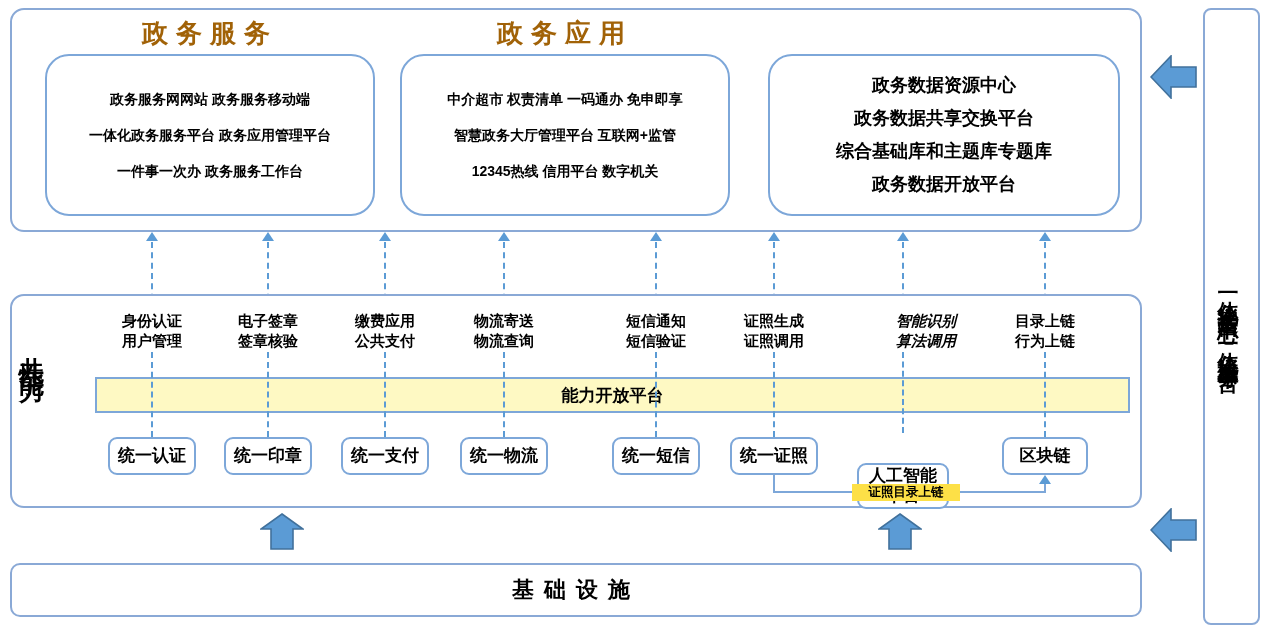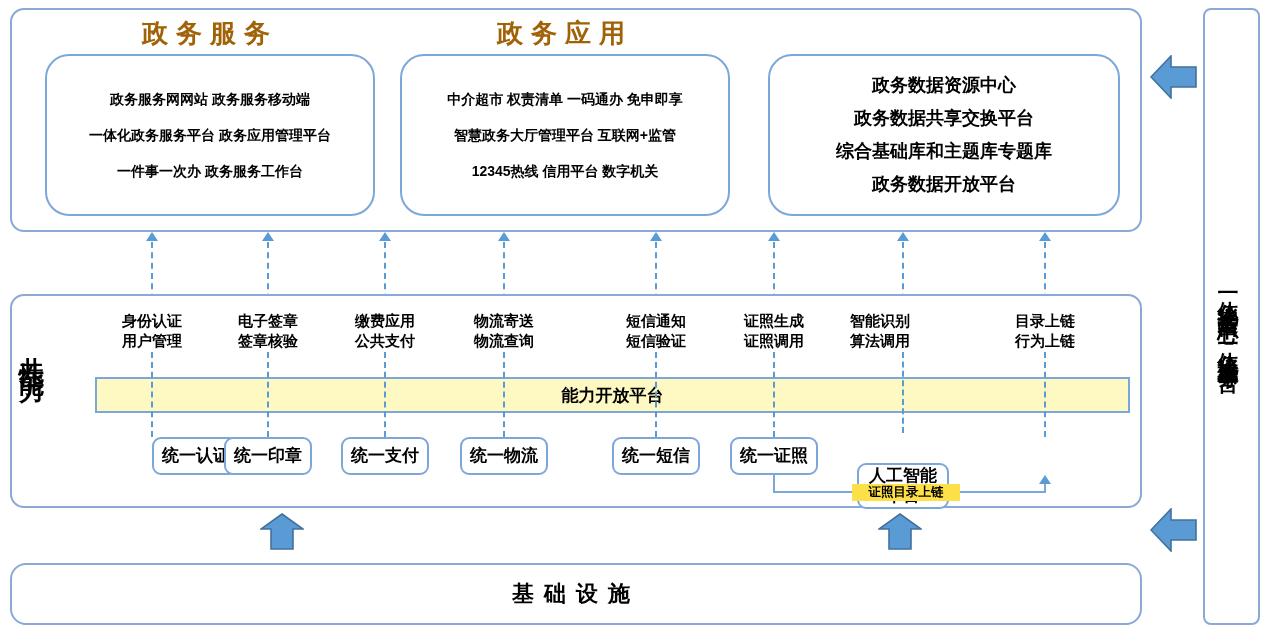--- a/index.html
+++ b/index.html
@@ -93,21 +93,21 @@
     <span>物流查询</span>
   </div>
   <div class="cap-label" style="left:596px;top:311px;">
     <span>短信通知</span><br>
     <span>短信验证</span>
   </div>
   <div class="cap-label" style="left:714px;top:311px;">
     <span>证照生成</span><br>
     <span>证照调用</span>
   </div>
-  <div class="cap-label" style="left:820px;top:311px;">
+  <div class="cap-label" style="left:866px;top:311px;font-style:italic;">
     <span>智能识别</span><br>
     <span>算法调用</span>
   </div>
   <div class="cap-label" style="left:985px;top:311px;">
     <span>目录上链</span><br>
     <span>行为上链</span>
   </div>
 
   <div class="dash zdash" style="left:151px;top:352px;height:85px;"></div>
   <div class="dash zdash" style="left:267px;top:352px;height:85px;"></div>
@@ -115,21 +115,21 @@
   <div class="dash zdash" style="left:503px;top:352px;height:85px;"></div>
   <div class="dash zdash" style="left:655px;top:352px;height:85px;"></div>
   <div class="dash zdash" style="left:773px;top:352px;height:85px;"></div>
   <div class="dash zdash" style="left:902px;top:352px;height:81px;"></div>
   <div class="dash zdash" style="left:1044px;top:352px;height:85px;"></div>
 
   <div class="bar" style="left:95px;top:377px;width:1035px;height:36px;">
     <span>能力开放平台</span>
   </div>
 
-  <div class="unit-box" style="left:108px;top:437px;width:88px;height:38px;margin-left:44px;">
+  <div class="unit-box" style="left:108px;top:437px;width:88px;height:38px;">
     <span>统一认证</span>
   </div>
   <div class="unit-box" style="left:224px;top:437px;width:88px;height:38px;">
     <span>统一印章</span>
   </div>
   <div class="unit-box" style="left:341px;top:437px;width:88px;height:38px;">
     <span>统一支付</span>
   </div>
   <div class="unit-box" style="left:460px;top:437px;width:88px;height:38px;">
     <span>统一物流</span>
@@ -137,35 +137,38 @@
   <div class="unit-box" style="left:612px;top:437px;width:88px;height:38px;">
     <span>统一短信</span>
   </div>
   <div class="unit-box" style="left:730px;top:437px;width:88px;height:38px;">
     <span>统一证照</span>
   </div>
   <div class="unit-box" style="left:857px;top:433px;width:92px;height:46px;margin-top:30px;">
     <span>人工智能</span>
     <span>平台</span>
   </div>
+  <div class="unit-box" style="left:1002px;top:437px;width:86px;height:38px;">
+    <span>区块链</span>
+  </div>
 
   <div class="conn" style="left:773px;top:475px;width:2px;height:18px;background:#7da7d9;"></div>
   <div class="conn" style="left:773px;top:491px;width:273px;height:2px;background:#7da7d9;"></div>
   <div class="conn" style="left:1044px;top:482px;width:2px;height:10px;background:#7da7d9;"></div>
   <div class="tri-up" style="left:1039px;top:475px;z-index:2;"></div>
   <div class="conn-label" style="left:852px;top:484px;width:108px;">证照目录上链</div>
 
   <svg class="blockarrow" style="left:260px;top:513px;" width="44" height="37">
     <polygon points="22,1 43,16 33,16 33,36 11,36 11,16 1,16" fill="#5b9bd5" stroke="#41719c" stroke-width="1.6"></polygon>
   </svg>
   <svg class="blockarrow" style="left:878px;top:513px;" width="44" height="37">
     <polygon points="22,1 43,16 33,16 33,36 11,36 11,16 1,16" fill="#5b9bd5" stroke="#41719c" stroke-width="1.6"></polygon>
   </svg>
 
-  <div class="container" style="left:10px;top:563px;width:1132px;height:62px;border-radius:16px;display:flex;align-items:center;justify-content:center;">
+  <div class="container" style="left:10px;top:563px;width:1132px;height:54px;border-radius:10px;display:flex;align-items:center;justify-content:center;">
     <span style="font-size:22px;font-weight:bold;letter-spacing:10px;">基础设施</span>
   </div>
 
   <div class="container" style="left:1203px;top:8px;width:57px;height:617px;border-radius:8px;"></div>
   <div class="vtext" style="left:1214px;top:50px;width:36px;height:540px;font-size:21px;letter-spacing:3px;display:flex;justify-content:center;">一体化安全运营中心＋一体化运维服务平台</div>
 
   <svg class="blockarrow" style="left:1150px;top:55px;" width="47" height="44">
     <polygon points="1,22 21,1 21,12 46,12 46,32 21,32 21,43" fill="#5b9bd5" stroke="#41719c" stroke-width="1.6"></polygon>
   </svg>
   <svg class="blockarrow" style="left:1150px;top:508px;" width="47" height="44">

